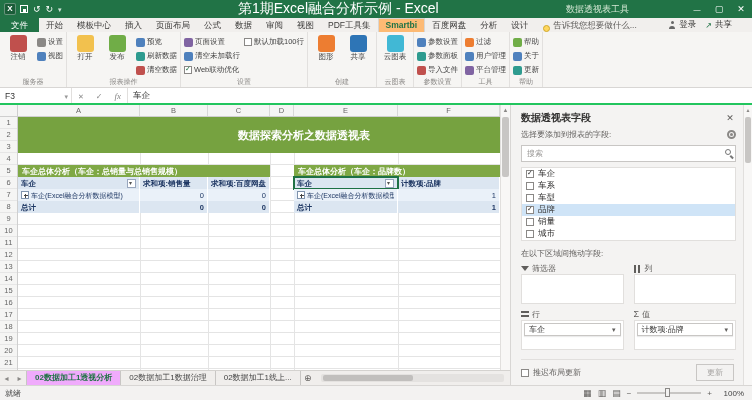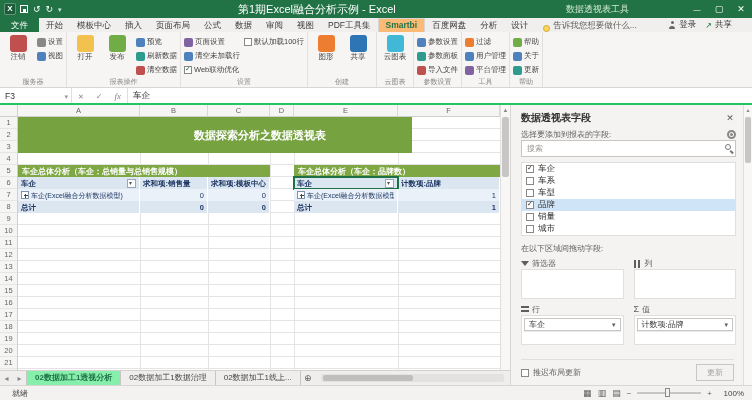--- a/index.html
+++ b/index.html
@@ -10,21 +10,21 @@
   
   .titlebar{height:18px;background:#217346;display:flex;align-items:center;color:#fff;position:relative;flex:none}
   .excel-logo{width:12px;height:12px;background:#1a5c38;border:1px solid #ffffff55;border-radius:2px;color:#fff;font-weight:bold;font-size:8px;line-height:10px;text-align:center;margin:0 4px}
   .excel-logo::after{content:"X"}
   .qat{display:flex;align-items:center;gap:5px}
   .saveic{width:8px;height:8px;border:1px solid #fff;position:relative;display:inline-block}
   .saveic::after{content:"";position:absolute;left:1.5px;bottom:0;width:3px;height:3px;background:#fff}
   .undoic::after{content:"↺";font-size:9px}
   .redoic::after{content:"↻";font-size:9px}
   .qcaret::after{content:"▾";font-size:7px;opacity:.8}
-  .title-center{position:absolute;left:238px;white-space:nowrap;font-size:11px}
+  .title-center{position:absolute;left:238px;white-space:nowrap;font-size:14px}
   .contextual{position:absolute;left:566px;white-space:nowrap;font-size:9px;color:#d5e8d5}
   .wctl{margin-left:auto;display:flex;height:100%}
   .wbtn{width:22px;display:flex;align-items:center;justify-content:center;font-size:8px;color:#fff}
   .wbtn.min::after{content:"—";font-size:7px}
   .wbtn.max::after{content:"▢";font-size:9px}
   .wbtn.close::after{content:"✕";font-size:9px}
 
   
   .tabrow{height:14px;background:#f1efed;display:flex;align-items:stretch;font-size:8.5px;flex:none}
   .rtab{padding:0 7px;line-height:14px;color:#3b3a39;white-space:nowrap}
@@ -89,21 +89,21 @@
   .ch{border-right:1px solid #d8d8d8;text-align:center;font-size:7.5px;color:#666;line-height:12px}
   .ch:nth-child(1){width:122px}.ch:nth-child(2){width:68px}.ch:nth-child(3){width:62px}
   .ch:nth-child(4){width:24px}.ch:nth-child(5){width:104px}.ch:nth-child(6){width:102px}
   .gridwrap{flex:1;display:flex;margin-right:10px;min-height:0}
   .rownums{width:18px;background:#f5f5f4;border-right:1px solid #cfcfcf;flex:none}
   .rn{height:12px;line-height:12px;text-align:center;font-size:7.5px;color:#666;border-bottom:1px solid #e6e6e6}
   .grid{position:relative;flex:1;background:repeating-linear-gradient(to bottom,#fff 0,#fff 11px,#e4e4e4 11px,#e4e4e4 12px)}
   .vl{position:absolute;top:0;bottom:0;width:1px;background:#e4e4e4}
 
   
-  .band{position:absolute;left:0;top:0;width:394px;height:36px;background:#76a240;color:#fff;font-weight:bold;font-size:11px;display:flex;align-items:center;justify-content:center;padding-left:90px;z-index:1}
+  .band{position:absolute;left:0;top:0;width:482px;height:36px;background:#76a240;color:#fff;font-weight:bold;font-size:11px;display:flex;align-items:center;justify-content:center;padding-left:90px;z-index:1}
   .subband{position:absolute;top:48px;height:12px;background:#7fa845;color:#fff;font-weight:bold;font-size:8px;display:flex;align-items:center;padding-left:4px;z-index:1;white-space:nowrap;overflow:hidden}
   .sb-left{left:0;width:252px}
   .sb-right{left:276px;width:206px}
   .prow{position:absolute;display:flex;height:12px;z-index:1}
   .rowL{left:0}.rowR{left:276px}
   .phead .pc,.ptotal .pc{background:#dce6f1;font-weight:bold}
   .pdata .pc{background:#eaf1f9}
   .pc{height:12px;line-height:11px;font-size:7.5px;color:#1f3864;padding:0 3px;border-right:1px solid #fff;display:flex;align-items:center;overflow:hidden;white-space:nowrap}
   .w122{width:122px}.w68{width:68px}.w62{width:62px}.w104{width:104px}.w102{width:102px}
   .num{justify-content:flex-end}
@@ -122,37 +122,37 @@
   .vscroll .arrow.up::after{content:"▲"}
   .vthumb{position:absolute;left:1px;right:1px;top:12px;height:60px;background:#c8c6c4;border-radius:2px}
 
   
   .tabsbar{height:15px;background:#f0eeec;border-top:1px solid #d4d2cf;display:flex;align-items:stretch;flex:none;margin-right:0}
   .navarr{width:13px;display:flex;align-items:center;justify-content:center;color:#8a8886}
   .navarr.left::after{content:"◂";font-size:8px}
   .navarr.right::after{content:"▸";font-size:8px}
   .stab{padding:0 8px;line-height:14px;font-size:8px;border-right:1px solid #c8c6c4;color:#444;white-space:nowrap}
   .stab:first-child{border-left:1px solid #c8c6c4}
-  .stab.active{background:#86efac;color:#217346;font-weight:bold}
+  .stab.active{background:#f0abfc;color:#217346;font-weight:bold}
   .addsheet{width:14px;display:flex;align-items:center;justify-content:center;color:#605e5c}
   .addsheet::after{content:"⊕";font-size:9px}
   .hscroll{flex:1;margin:3px 6px;background:#e4e2e0;border-radius:2px;position:relative}
   .hthumb{position:absolute;left:2px;top:1px;bottom:1px;width:90px;background:#c1bfbd;border-radius:2px}
 
   
   .panel{flex:1;background:#f4f3f2;border-left:1px solid #d8d6d4;position:relative;padding:6px 16px 4px 10px;overflow:hidden}
   .phdr{display:flex;align-items:center}
   .ptitle{font-size:10px;font-weight:bold;color:#323130;flex:1}
   .pclose{color:#605e5c;width:12px;text-align:center}
   .pclose::after{content:"✕";font-size:9px}
   .psub{display:flex;align-items:center;margin-top:4px}
   .psubtxt{font-size:8px;color:#605e5c;flex:1}
   .gearic{width:9px;height:9px;border:2px solid #8a8886;border-radius:50%;position:relative}
   .gearic::after{content:"";position:absolute;left:1px;top:1px;width:3px;height:3px;background:#8a8886;border-radius:50%}
-  .searchwrap{position:relative;}
+  .searchwrap{position:relative;margin-top:5px}
   .searchwrap input{width:100%;height:17px;border:1px solid #c8c6c4;font-size:8px;padding:0 16px 0 5px;font-family:inherit;color:#333;background:#fff}
   .searchwrap input::placeholder{color:#9a9896}
   .magic{position:absolute;right:5px;top:4px;width:6px;height:6px;border:1.5px solid #777;border-radius:50%}
   .magic::after{content:"";position:absolute;left:5px;top:5px;width:4px;height:1.5px;background:#777;transform:rotate(45deg);transform-origin:0 0}
   .fieldlist{margin-top:5px;background:#fff;border:1px solid #e1dfdd;height:74px;overflow:hidden}
   .frow{display:flex;align-items:center;height:12px;padding:0 4px;gap:4px;font-size:8.5px;color:#323130}
   .frow.active{background:#cfe4f7}
   .cb{width:8px;height:8px;border:1px solid #8a8886;background:#fff;position:relative;flex:none}
   .frow.checked .cb::after{content:"✓";position:absolute;top:-2px;left:0;font-size:7px;color:#333}
   .draghint{margin-top:7px;font-size:8px;color:#605e5c}
@@ -169,21 +169,21 @@
   .ic-sigma::after{content:"Σ"}
   .panelfoot{position:absolute;left:10px;right:18px;bottom:4px;border-top:1px solid #e1dfdd;padding-top:4px;display:flex;align-items:center;gap:4px}
   .pfoottxt{font-size:8px;color:#605e5c;flex:1}
   .updatebtn{font-size:8px;color:#a19f9d;background:#f3f2f1;border:1px solid #c8c6c4;padding:2px 10px}
   .pscroll{position:absolute;right:0;top:0;bottom:0;width:9px;background:#f8f7f6;border-left:1px solid #e1dfdd}
   .pscroll::before{content:"▲";position:absolute;top:2px;left:1.5px;font-size:5px;color:#8a8886}
   .pthumb{position:absolute;left:1px;right:1px;top:12px;height:46px;background:#c8c6c4;border-radius:2px}
 
   
   .statusbar{height:15px;background:#f3f2f1;border-top:1px solid #d8d6d4;display:flex;align-items:center;font-size:8px;color:#444;flex:none}
-  .ready{padding-left:12px}
+  .ready{padding-left:5px}
   .sright{margin-left:auto;display:flex;align-items:center;gap:6px;padding-right:8px}
   .vicon{color:#605e5c;font-size:9px;line-height:9px}
   .vicon.v1::after{content:"▦"}
   .vicon.v2::after{content:"▥"}
   .vicon.v3::after{content:"▤"}
   .zminus::after{content:"−";color:#605e5c}
   .zplus::after{content:"+";color:#605e5c}
   .ztrack{width:64px;height:2px;background:#c8c6c4;position:relative}
   .zknob{position:absolute;left:28px;top:-4px;width:5px;height:9px;background:#f3f2f1;border:1px solid #8a8886}
   .zoomlabel{width:26px;text-align:right}
@@ -512,21 +512,21 @@
 
           <div class="prow phead rowL" style="top:60px">
             <div class="pc w122">
               <span class="ptxt">车企</span>
               <span class="fbtn"></span>
             </div>
             <div class="pc w68">
                 <span class="ptxt">求和项:销售量</span>
               </div>
             <div class="pc w62">
-                <span class="ptxt">求和项:模板中心</span>
+                <span class="ptxt">求和项:百度网盘</span>
               </div>
           </div>
           <div class="prow pdata rowL" style="top:72px">
             <div class="pc w122">
               <span class="exp"></span>
               <span class="ptxt smalltxt">车企(Excel融合分析数据模型)</span>
             </div>
             <div class="pc w68 num">0</div>
             <div class="pc w62 num">0</div>
           </div>

